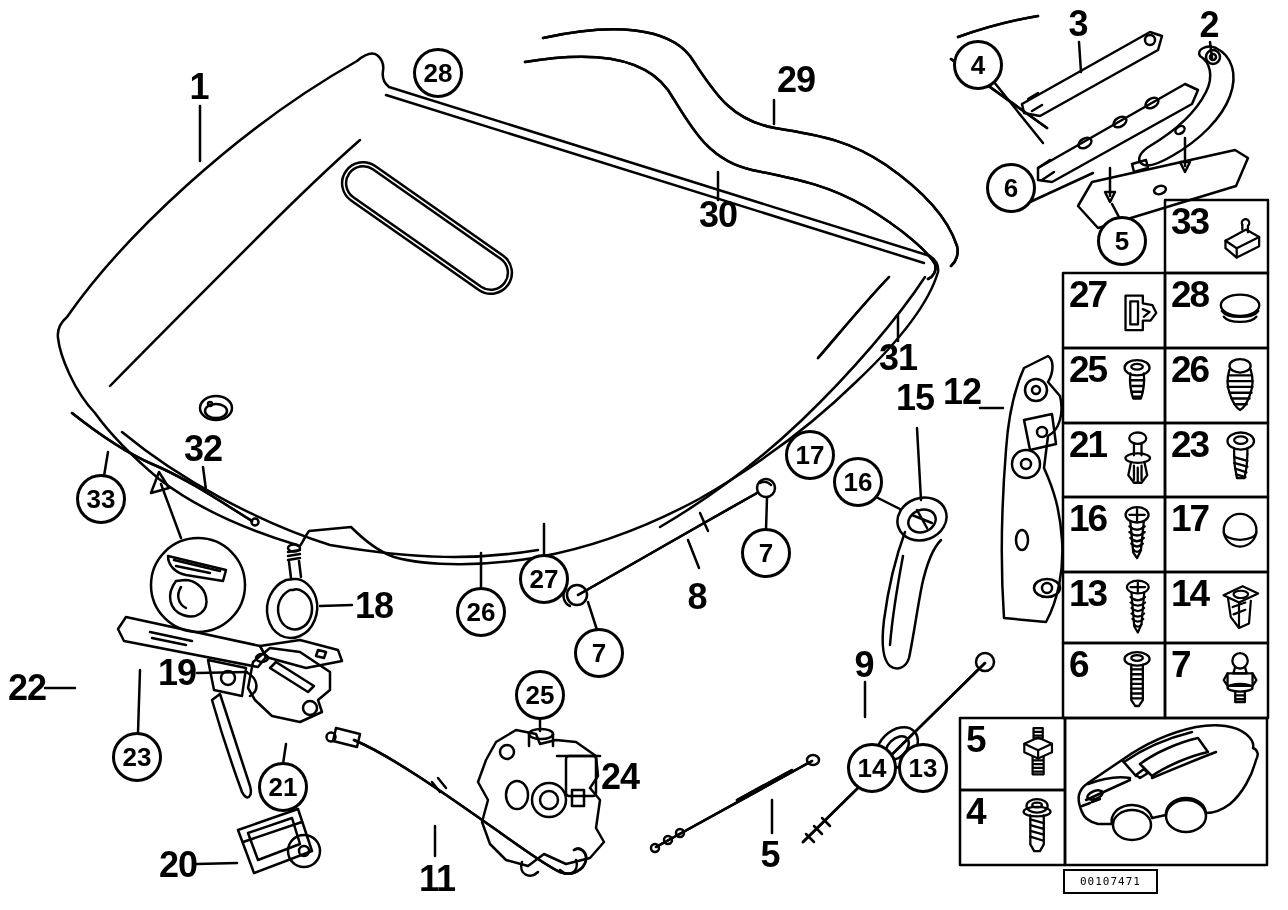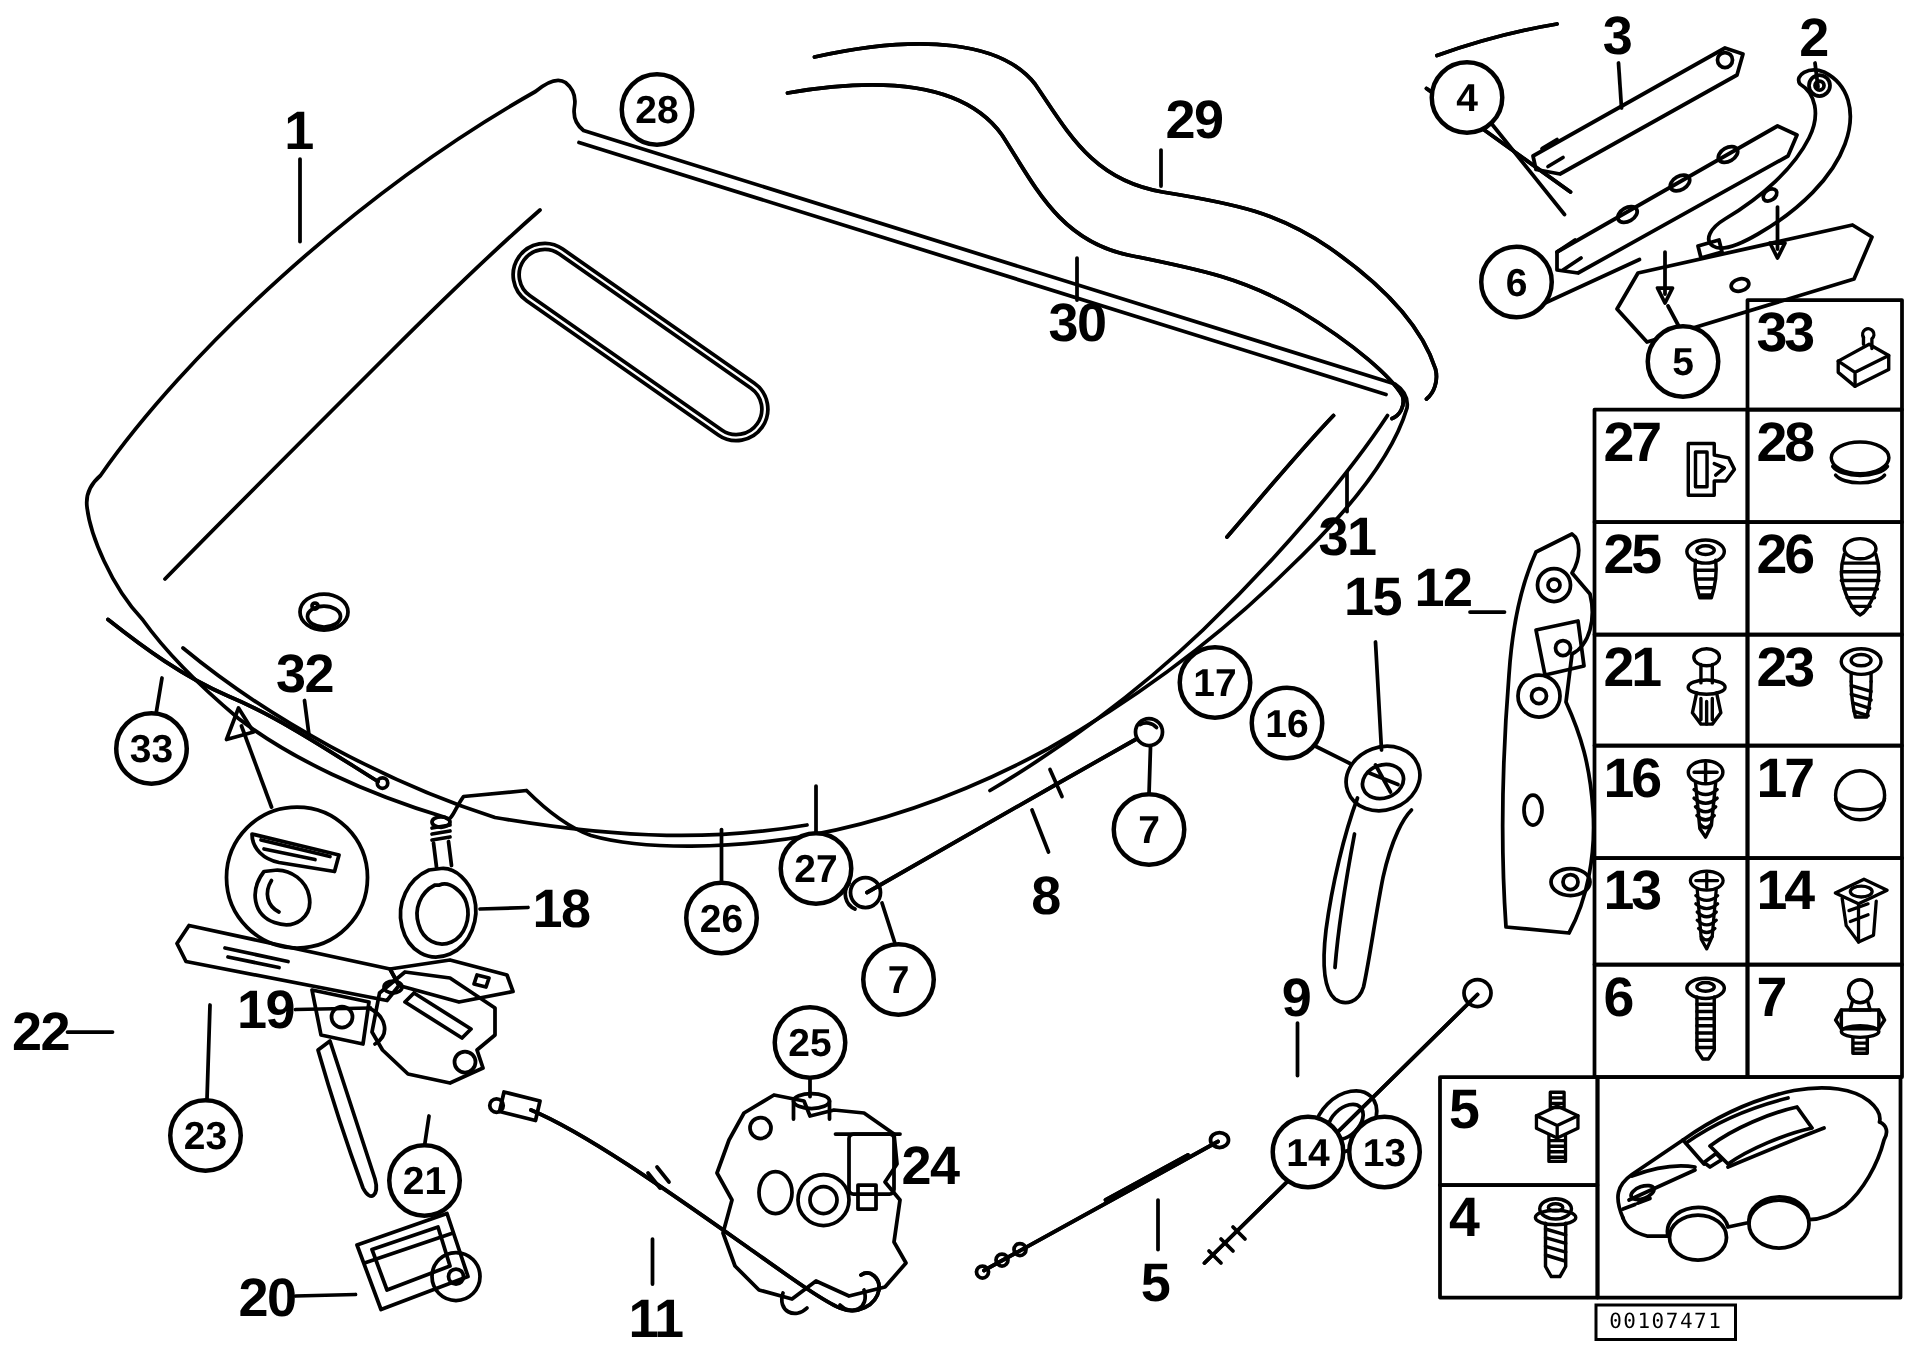--- a/index.html
+++ b/index.html
@@ -12,21 +12,21 @@
            white-space:nowrap;user-select:none;}
   .callout.plain{font-size:36px;letter-spacing:-1px;}
   .callout.circled{width:44px;height:44px;border:3px solid #000;border-radius:50%;
            background:#fff;display:flex;align-items:center;justify-content:center;
            font-size:26px;}
   .tcell{position:absolute;box-sizing:border-box;}
   .tnum{position:absolute;left:6px;top:1px;font-size:37px;font-weight:bold;letter-spacing:-2px;}
   .ticon{position:absolute;right:5px;top:50%;transform:translateY(-50%);height:82%;}
   .ticon g{stroke:#000;fill:none;stroke-width:2.4;stroke-linecap:round;stroke-linejoin:round;}
   .image-id{position:absolute;left:1063px;top:869px;width:95px;height:25px;border:2px solid #000;
-           box-sizing:border-box;font-family:"DejaVu Sans Mono",monospace;font-size:14px;
+           box-sizing:border-box;font-family:"DejaVu Sans Mono",monospace;font-size:11px;
            line-height:21px;text-align:center;letter-spacing:1px;}
 </style>
 </head>
 <body>
 
 <div id="stage">
 
 <svg id="art" width="1288" height="910" viewBox="0 0 1288 910">
 
   <g>

